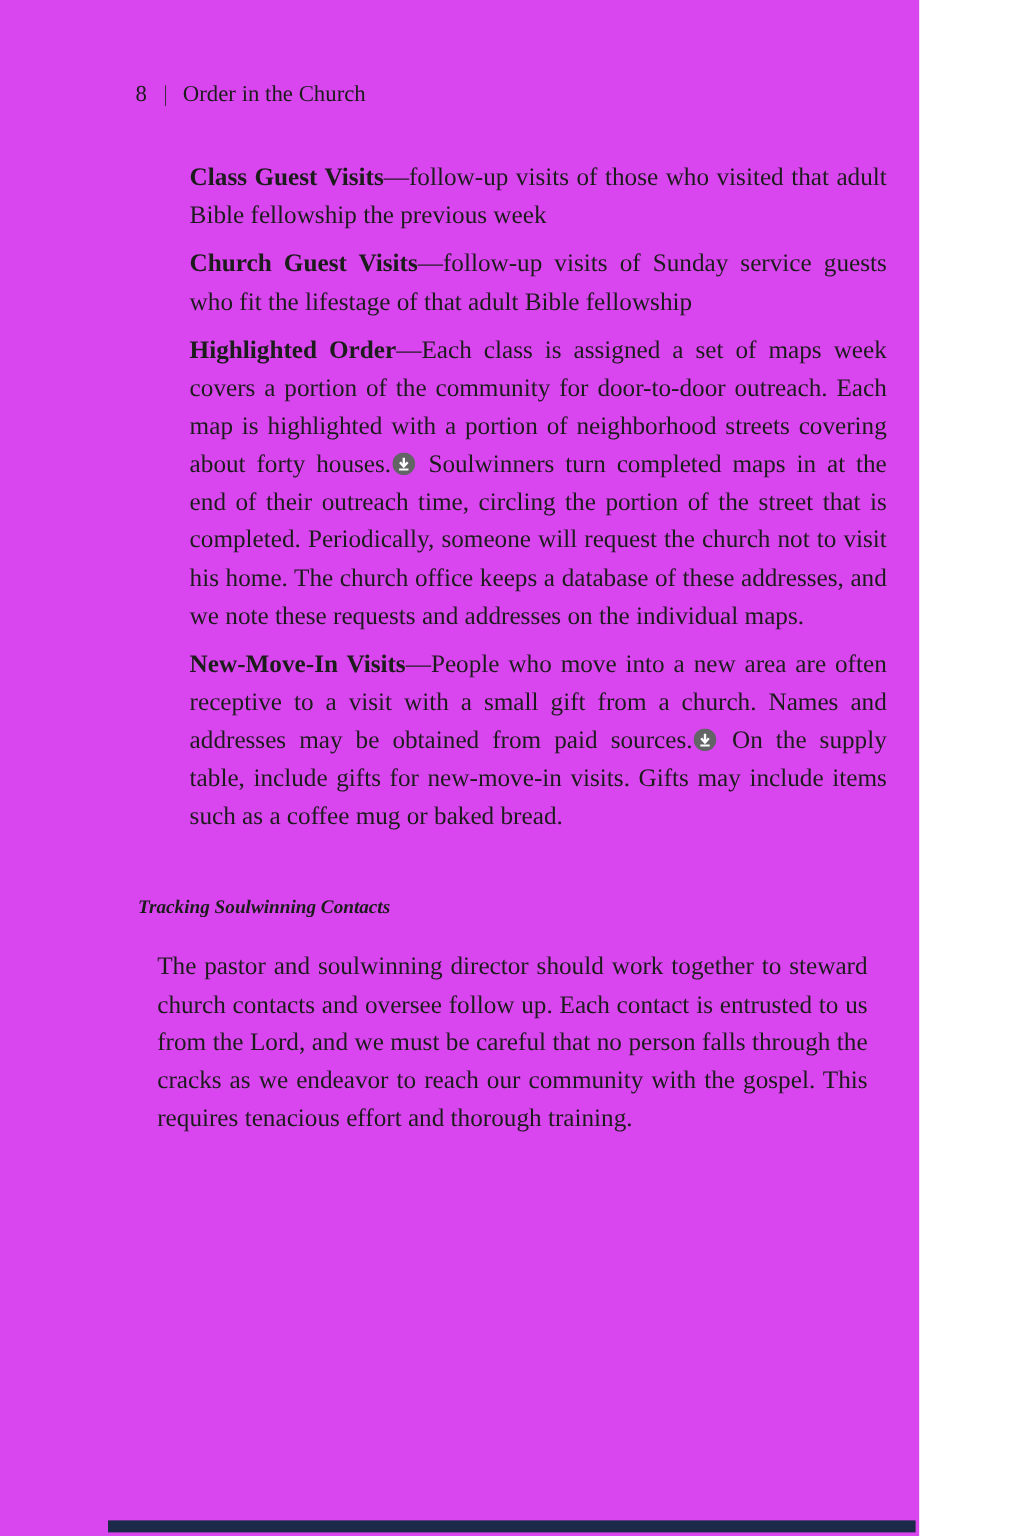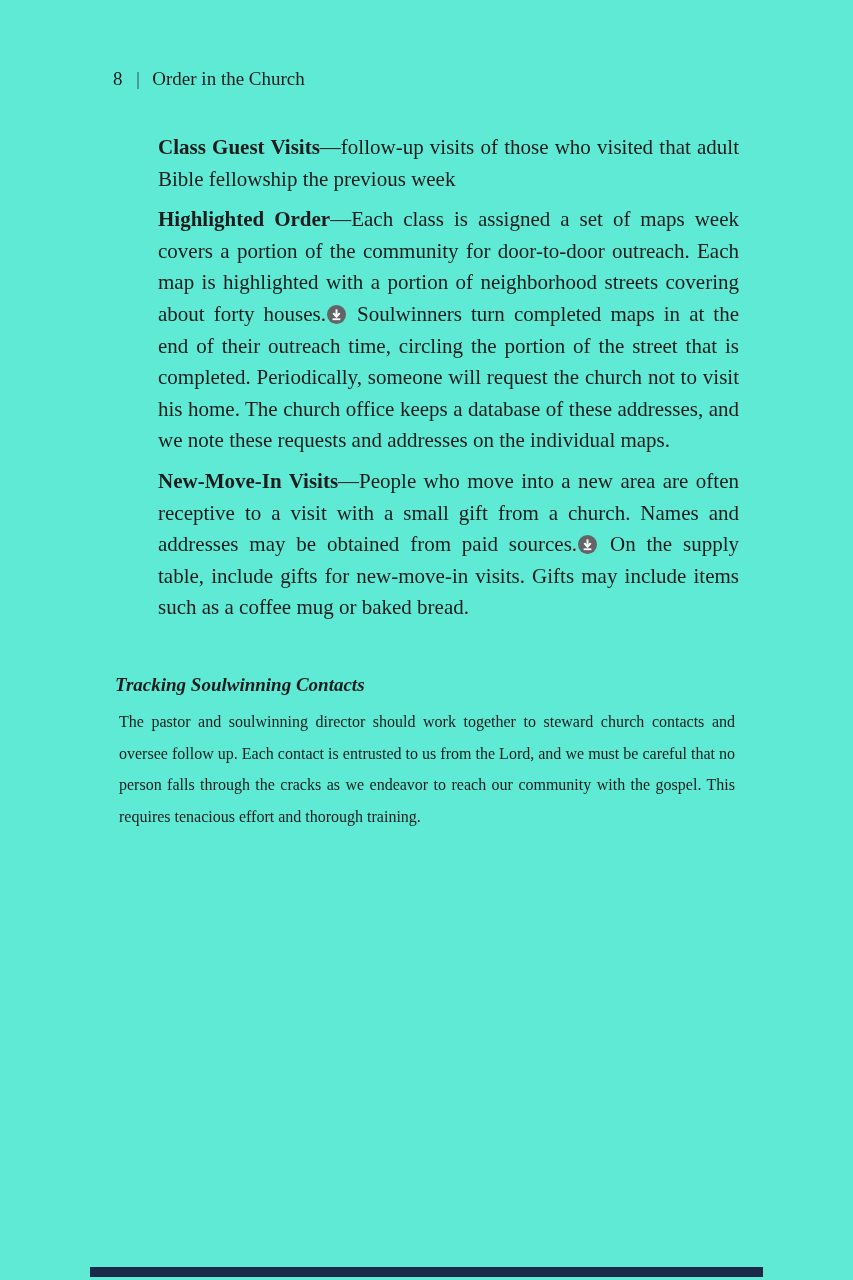--- a/index.html
+++ b/index.html
@@ -3,22 +3,22 @@
 <meta charset="utf-8">
 <style>
   html, body { margin: 0; padding: 0; }
   body {
     width: 853px; height: 1280px;
     background: #ffffff;
     font-family: "Liberation Serif", "DejaVu Serif", serif;
   }
   .page {
     position: relative;
-    width: 853px; height: 1280px;
-    background: #5eead4;
+    width: 766px; height: 1280px;
+    background: #d946ef;
     color: #1c1c1c;
     overflow: hidden;
   }
   .running-head {
     position: absolute;
     top: 68px; left: 113px;
     font-size: 19px; line-height: 22px;
     color: #1c1c1c;
     white-space: nowrap;
   }
@@ -42,28 +42,28 @@
   }
   .term { font-weight: bold; }
   .icon-download {
     display: inline-block;
     width: 19px; height: 19px;
     vertical-align: -3px;
     margin: 0 2px 0 1px;
   }
   h2.section-heading {
     margin: 44px 0 0 0;
-    font-size: 19px;
+    font-size: 16px;
     line-height: 34px;
     font-weight: bold;
     font-style: italic;
   }
   p.body {
-    margin: 4px;
-    font-size: 16px;
+    margin: 16px;
+    font-size: 21px;
     line-height: 31.6px;
     text-align: justify;
   }
   p.body.indent { text-indent: 42px; }
   .progress-bar {
     position: absolute;
     left: 90px; bottom: 3px;
     width: 673px; height: 10px;
     background: #1c2a49;
   }
@@ -72,20 +72,21 @@
 <body>
 
 <div class="page">
 
   <div class="running-head"><span>8</span><span class="sep">|</span><span>Order in the Church</span></div>
 
   <div class="content">
 
     <p class="def"><span class="term">Class Guest Visits</span><span>—</span><span>follow-up visits of those who visited that adult Bible fellowship the previous week</span></p>
 
+    <p class="def"><span class="term">Church Guest Visits</span><span>—</span><span>follow-up visits of Sunday service guests who fit the lifestage of that adult Bible fellowship</span></p>
 
 
     <p class="def"><span class="term">Highlighted Order</span><span>—</span><span>Each class is assigned a set of maps week covers a portion of the community for door-to-door outreach. Each map is highlighted with a portion of neighborhood streets covering about forty houses.</span><span class="icon-download"><svg width="19" height="19" viewBox="0 0 20 20">
             <circle cx="10" cy="10" r="10" fill="#636466"></circle>
             <line x1="10" y1="4.6" x2="10" y2="11.2" stroke="#ffffff" stroke-width="2.1"></line>
             <polyline points="6.6,8.6 10,12.4 13.4,8.6" fill="none" stroke="#ffffff" stroke-width="2.1"></polyline>
             <line x1="5.9" y1="15" x2="14.1" y2="15" stroke="#ffffff" stroke-width="1.9"></line>
           </svg></span><span> Soulwinners turn completed maps in at the end of their outreach time, circling the portion of the street that is completed. Periodically, someone will request the church not to visit his home. The church office keeps a database of these addresses, and we note these requests and addresses on the individual maps.</span></p>
 
     <p class="def"><span class="term">New-Move-In Visits</span><span>—</span><span>People who move into a new area are often receptive to a visit with a small gift from a church. Names and addresses may be obtained from paid sources.</span><span class="icon-download"><svg width="19" height="19" viewBox="0 0 20 20">

